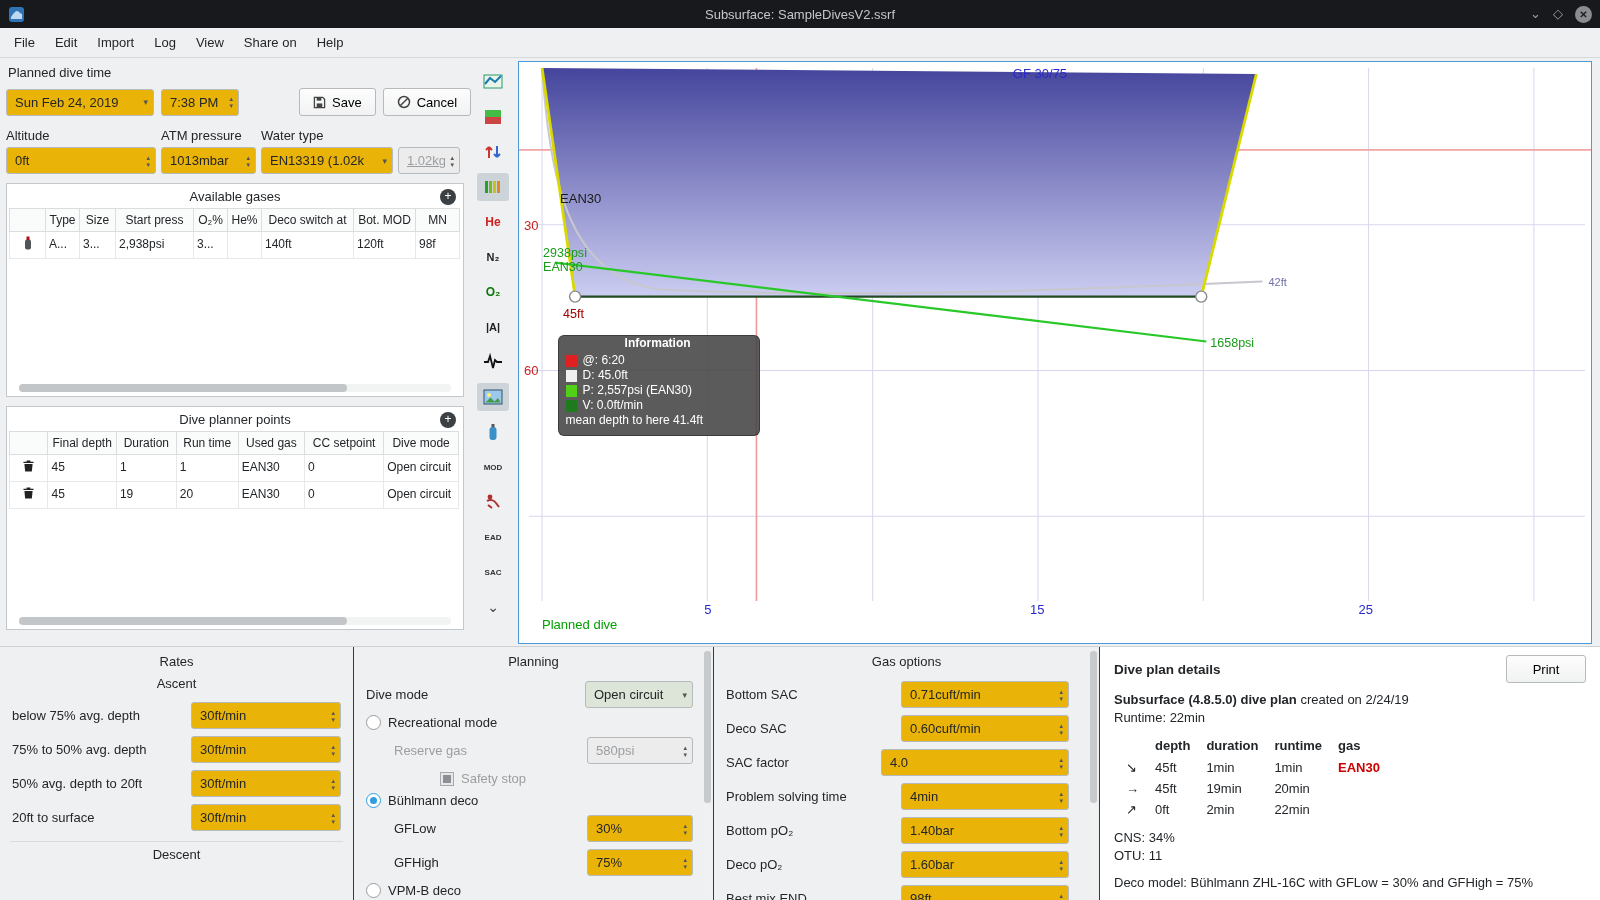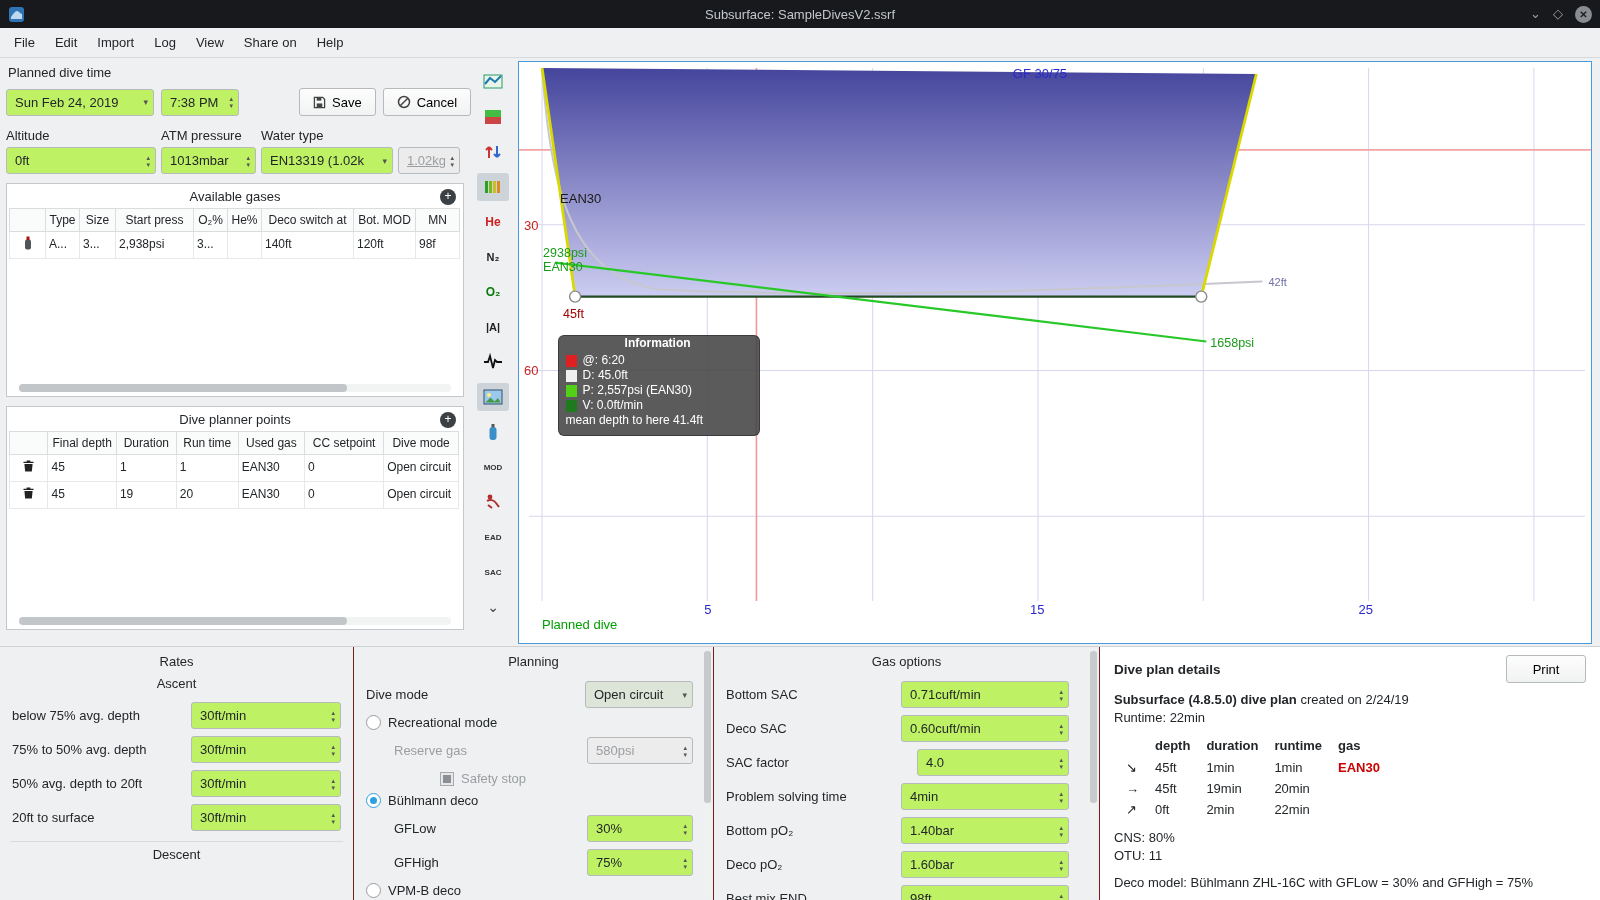--- a/index.html
+++ b/index.html
@@ -21,21 +21,21 @@
   
   .main { display:flex; height:588px; }
   .left-col { width:470px; padding:4px 2px 0 6px; flex:none; }
   .tb-col { width:46px; flex:none; display:flex; flex-direction:column; align-items:center; padding-top:10px; }
   .chart { flex:1; margin:3px 8px 2px 2px; border:1px solid #4b9bdc; background:#ffffff; position:relative; }
   .profile-svg { position:absolute; inset:0; width:100%; height:100%; }
 
   
   .row { display:flex; align-items:center; }
   .field-label { font-size:13px; }
-  .combo, .spin { background:#bef264; border:1px solid #b6babd; border-radius:3px; height:27px; display:flex; align-items:center; padding:0 5px 0 8px; font-size:13px; flex:none; }
+  .combo, .spin { background:#eab308; border:1px solid #b6babd; border-radius:3px; height:27px; display:flex; align-items:center; padding:0 5px 0 8px; font-size:13px; flex:none; }
   .combo .caret { margin-left:auto; color:#555; font-size:9px; padding-left:5px; }
   .spin .arrows { margin-left:auto; display:flex; flex-direction:column; align-items:center; color:#555; font-size:7px; line-height:7px; padding-left:5px; }
   .spin.disabled, .combo.disabled { background:#ececed; color:#9b9ea1; }
   .combo.greenish { background:#dde4d8; }
   .btn { background:linear-gradient(#fdfdfd,#f1f2f2); border:1px solid #b6babd; border-radius:3px; height:28px; display:inline-flex; align-items:center; gap:6px; padding:0 13px; font-size:13px; font-family:inherit; cursor:default; }
 
   
   .groupbox { position:relative; border:1px solid #c4c8ca; background:#ffffff; margin-top:9px; width:458px; }
   .gb-title { text-align:center; font-size:13px; padding:5px 0 4px; }
   .add-btn { position:absolute; top:5px; right:7px; width:16px; height:16px; border-radius:8px; background:#3b4045; color:#fff; font-size:12px; line-height:15px; text-align:center; }
@@ -559,21 +559,21 @@
       <div class="spin" style="width:168px;">
         <span>0.60cuft/min</span>
         <span class="arrows">
             <span>▴</span>
             <span>▾</span>
           </span>
       </div>
     </div>
     <div class="prow" style="margin-right:30px;">
       <span class="plabel">SAC factor</span>
-      <div class="spin" style="width:152px;">
+      <div class="spin" style="width:188px;">
         <span>4.0</span>
         <span class="arrows">
             <span>▴</span>
             <span>▾</span>
           </span>
       </div>
     </div>
     <div class="prow" style="margin-right:30px;">
       <span class="plabel">Problem solving time</span>
       <div class="spin" style="width:168px;">
@@ -654,19 +654,19 @@
         </tr>
         <tr>
           <td>↗</td>
           <td>0ft</td>
           <td>2min</td>
           <td>22min</td>
           <td></td>
         </tr>
       </tbody>
         </table>
-      <div>CNS: 80%</div>
+      <div>CNS: 34%</div>
       <div>OTU: 11</div>
       <div class="gap8"></div>
       <div style="white-space:nowrap; overflow:hidden;">Deco model: Bühlmann ZHL-16C with GFLow = 30% and GFHigh = 75%</div>
     </div>
   </div>
 </div>
 
 </body></html>

